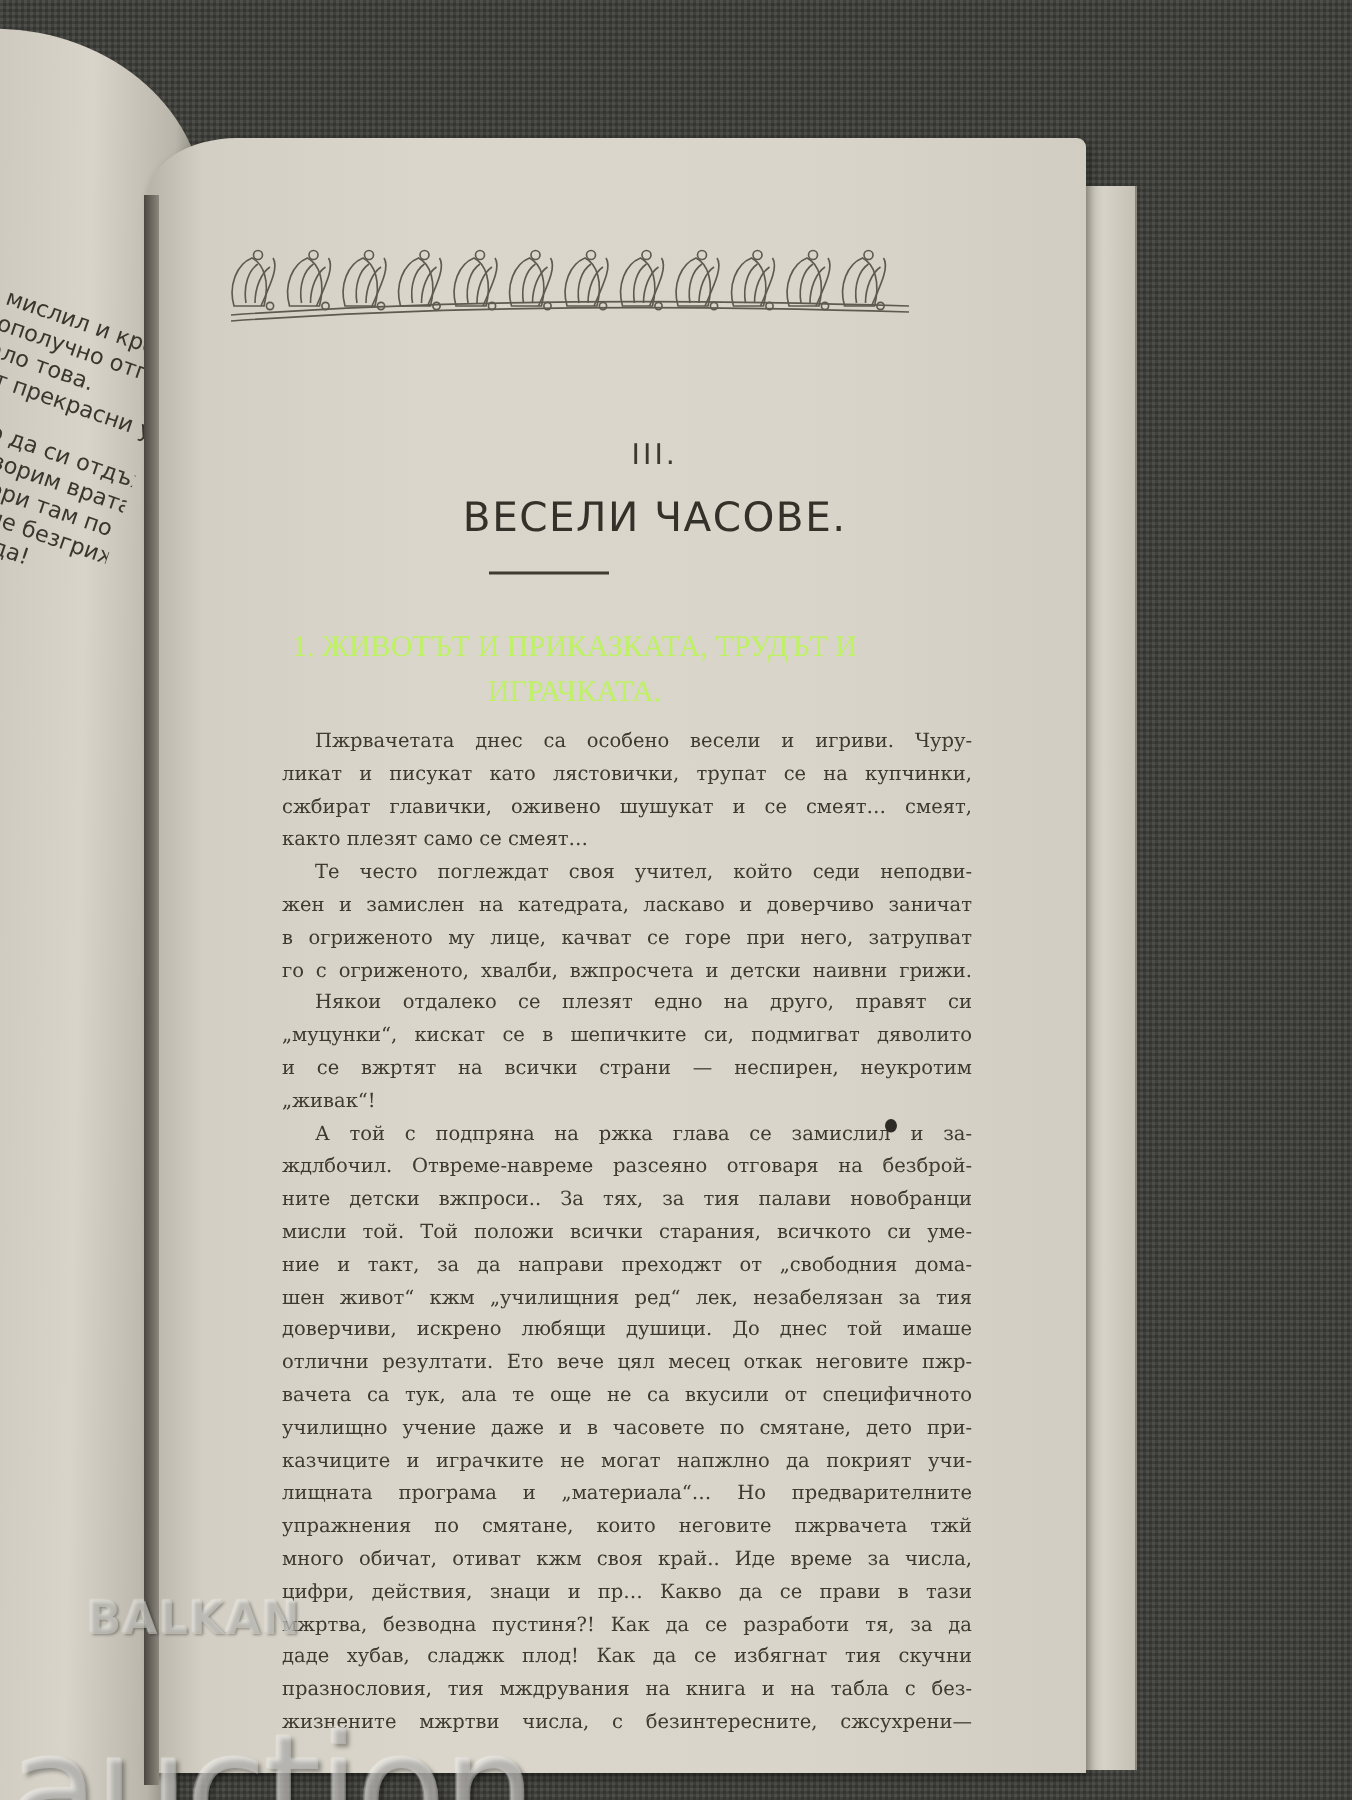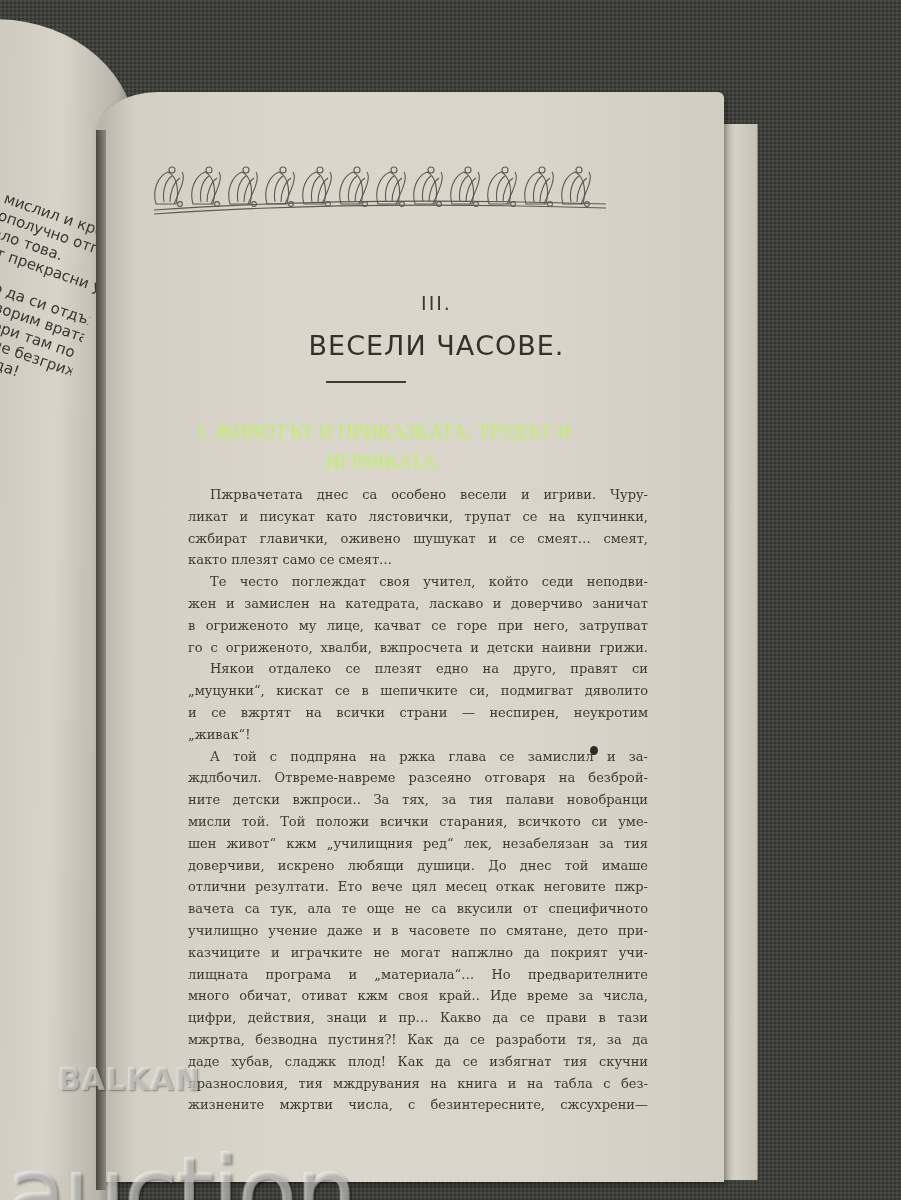--- a/index.html
+++ b/index.html
@@ -169,27 +169,29 @@
     <span class="ln">в огриженото му лице, качват се горе при него, затрупват</span>
     <span class="ln">го с огриженото, хвалби, вжпросчета и детски наивни грижи.</span>
     <span class="ln indent">Някои отдалеко се плезят едно на друго, правят си</span>
     <span class="ln">„муцунки“, кискат се в шепичките си, подмигват дяволито</span>
     <span class="ln">и се вжртят на всички страни — неспирен, неукротим</span>
     <span class="ln short">„живак“!</span>
     <span class="ln indent">А той с подпряна на ржка глава се замислил и за-</span>
     <span class="ln">ждлбочил. Отвреме-навреме разсеяно отговаря на безброй-</span>
     <span class="ln">ните детски вжпроси.. За тях, за тия палави новобранци</span>
     <span class="ln">мисли той. Той положи всички старания, всичкото си уме-</span>
+    <span class="ln">ние и такт, за да направи преходжт от „свободния дома-</span>
     <span class="ln">шен живот“ кжм „училищния ред“ лек, незабелязан за тия</span>
     <span class="ln">доверчиви, искрено любящи душици. До днес той имаше</span>
     <span class="ln">отлични резултати. Ето вече цял месец откак неговите пжр-</span>
     <span class="ln">вачета са тук, ала те още не са вкусили от специфичното</span>
     <span class="ln">училищно учение даже и в часовете по смятане, дето при-</span>
     <span class="ln">казчиците и играчките не могат напжлно да покрият учи-</span>
     <span class="ln">лищната програма и „материала“… Но предварителните</span>
+    <span class="ln">упражнения по смятане, които неговите пжрвачета тжй</span>
     <span class="ln">много обичат, отиват кжм своя край.. Иде време за числа,</span>
     <span class="ln">цифри, действия, знаци и пр… Какво да се прави в тази</span>
     <span class="ln">мжртва, безводна пустиня?! Как да се разработи тя, за да</span>
     <span class="ln">даде хубав, сладжк плод! Как да се избягнат тия скучни</span>
     <span class="ln">празнословия, тия мждрувания на книга и на табла с без-</span>
     <span class="ln">жизнените мжртви числа, с безинтересните, сжсухрени—</span>
   </div>
 
   <div class="stain"></div>
 

